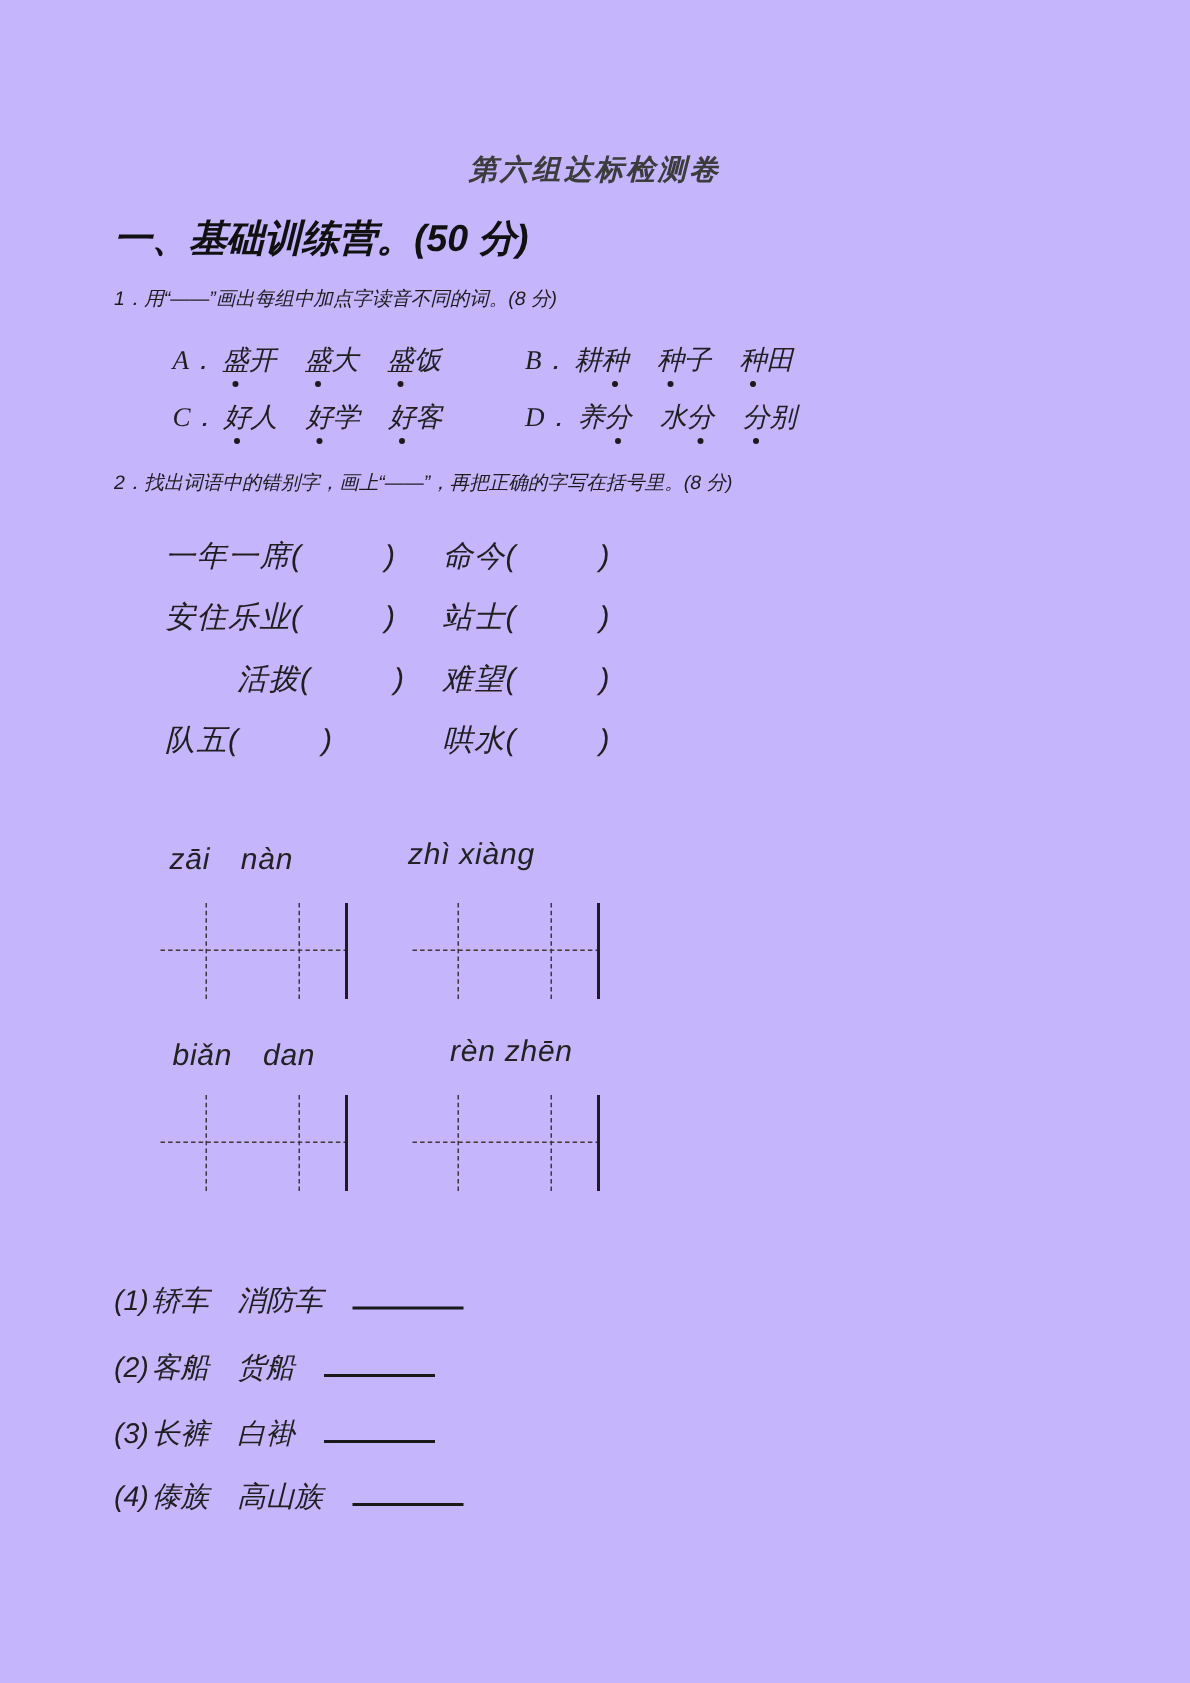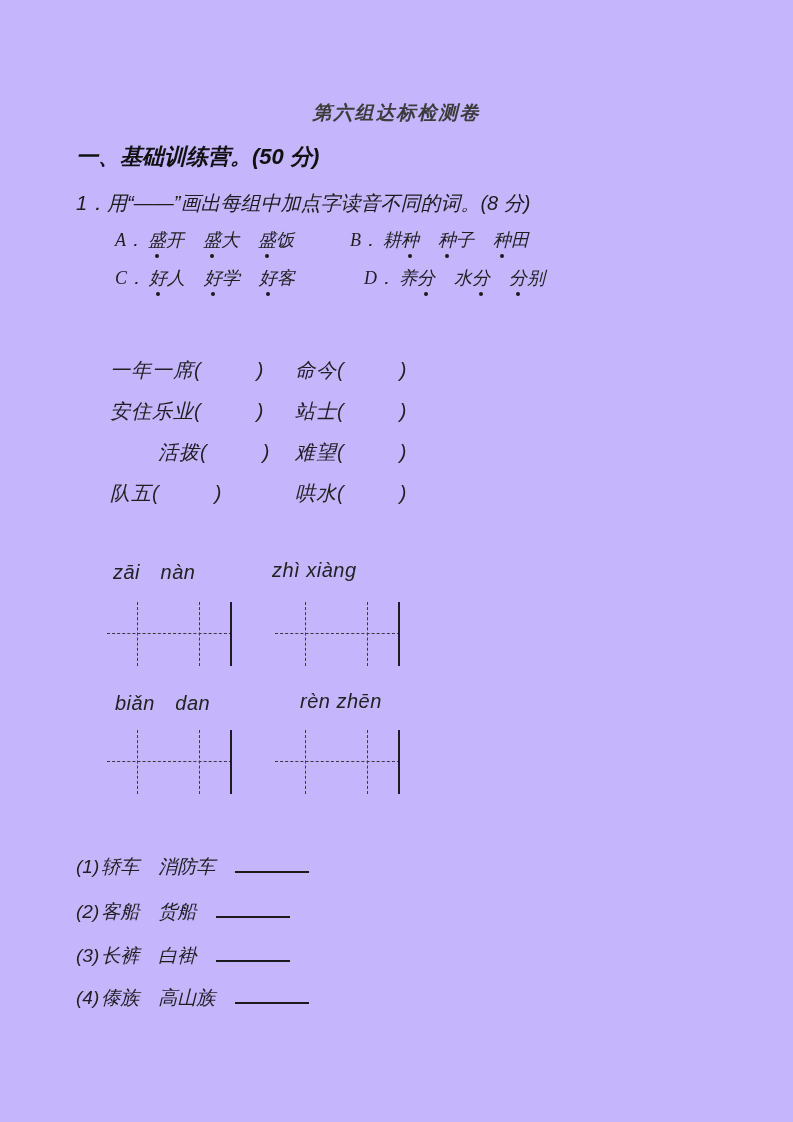--- a/index.html
+++ b/index.html
@@ -7,22 +7,22 @@
     position:relative;width:793px;height:1122px;background:#c4b5fd;
     font-family:"Liberation Sans","DejaVu Sans",sans-serif;
     color:#1f1f1f;overflow:hidden;font-style:italic;
   }
   .abs{position:absolute;white-space:nowrap;}
   .title{
     left:0;top:100px;width:793px;text-align:center;
     font-family:"Liberation Serif","DejaVu Serif",serif;
     font-weight:bold;font-size:19px;letter-spacing:2px;color:#3c3c3c;
   }
-  .heading{left:76px;top:142px;font-size:22px;font-weight:bold;color:#111;}
-  .prompt{font-size:20px;color:#1c1c1c;}
+  .heading{left:76px;top:142px;font-size:25px;font-weight:bold;color:#111;}
+  .prompt{font-size:13px;color:#1c1c1c;}
   
   .opt{
     position:absolute;font-size:18px;
     font-family:"Liberation Serif","DejaVu Serif",serif;white-space:nowrap;
   }
   .optletter{margin-right:4px;}
   .opt .word{margin-right:19px;}
   .opt .word:last-child{margin-right:0;text-align:center;}
   .ch{position:relative;display:inline-block;}
   .ch.dotted::after{
@@ -55,23 +55,24 @@
 
   <div class="abs title">第六组达标检测卷</div>
 
   <div class="abs heading">一、基础训练营。(50 分)</div>
 
   <div class="abs prompt" style="left:76px;top:190px">1．用“——”画出每组中加点字读音不同的词。(8 分)</div>
   <div id="q1-options">
       <div class="opt" style="left: 115px; top: 228px;"><span class="optletter">A．</span><span class="word"><span class="ch dotted">盛</span><span class="ch">开</span></span><span class="word"><span class="ch dotted">盛</span><span class="ch">大</span></span><span class="word"><span class="ch dotted">盛</span><span class="ch">饭</span></span></div>
       <div class="opt" style="left: 350px; top: 228px;"><span class="optletter">B．</span><span class="word"><span class="ch">耕</span><span class="ch dotted">种</span></span><span class="word"><span class="ch dotted">种</span><span class="ch">子</span></span><span class="word"><span class="ch dotted">种</span><span class="ch">田</span></span></div>
       <div class="opt" style="left: 115px; top: 266px;"><span class="optletter">C．</span><span class="word"><span class="ch dotted">好</span><span class="ch">人</span></span><span class="word"><span class="ch dotted">好</span><span class="ch">学</span></span><span class="word"><span class="ch dotted">好</span><span class="ch">客</span></span></div>
-      <div class="opt" style="left: 364px; top: 266px;"><span class="optletter">D．</span><span class="word"><span class="ch">养</span><span class="ch dotted">分</span></span><span class="word"><span class="ch">水</span><span class="ch dotted">分</span></span><span class="word"><span class="ch dotted">分</span><span class="ch">别</span></span></div>
+      <div class="opt" style="left: 350px; top: 266px;"><span class="optletter">D．</span><span class="word"><span class="ch">养</span><span class="ch dotted">分</span></span><span class="word"><span class="ch">水</span><span class="ch dotted">分</span></span><span class="word"><span class="ch dotted">分</span><span class="ch">别</span></span></div>
     </div>
 
+  <div class="abs prompt" style="left:76px;top:313px">2．找出词语中的错别字，画上“——”，再把正确的字写在括号里。(8 分)</div>
   <div id="q2-rows">
       <div class="q2cell" style="left: 110px; top: 357px;"><span>一年一席</span><span>(</span><span class="pgap"></span><span>)</span></div>
       <div class="q2cell" style="left: 295px; top: 357px;"><span>命今</span><span>(</span><span class="pgap"></span><span>)</span></div>
       <div class="q2cell" style="left: 110px; top: 398px;"><span>安住乐业</span><span>(</span><span class="pgap"></span><span>)</span></div>
       <div class="q2cell" style="left: 295px; top: 398px;"><span>站士</span><span>(</span><span class="pgap"></span><span>)</span></div>
       <div class="q2cell" style="left: 110px; top: 439px; margin-left: 48px;"><span>活拨</span><span>(</span><span class="pgap"></span><span>)</span></div>
       <div class="q2cell" style="left: 295px; top: 439px;"><span>难望</span><span>(</span><span class="pgap"></span><span>)</span></div>
       <div class="q2cell" style="left: 110px; top: 480px;"><span>队五</span><span>(</span><span class="pgap"></span><span>)</span></div>
       <div class="q2cell" style="left: 295px; top: 480px;"><span>哄水</span><span>(</span><span class="pgap"></span><span>)</span></div>
     </div>

